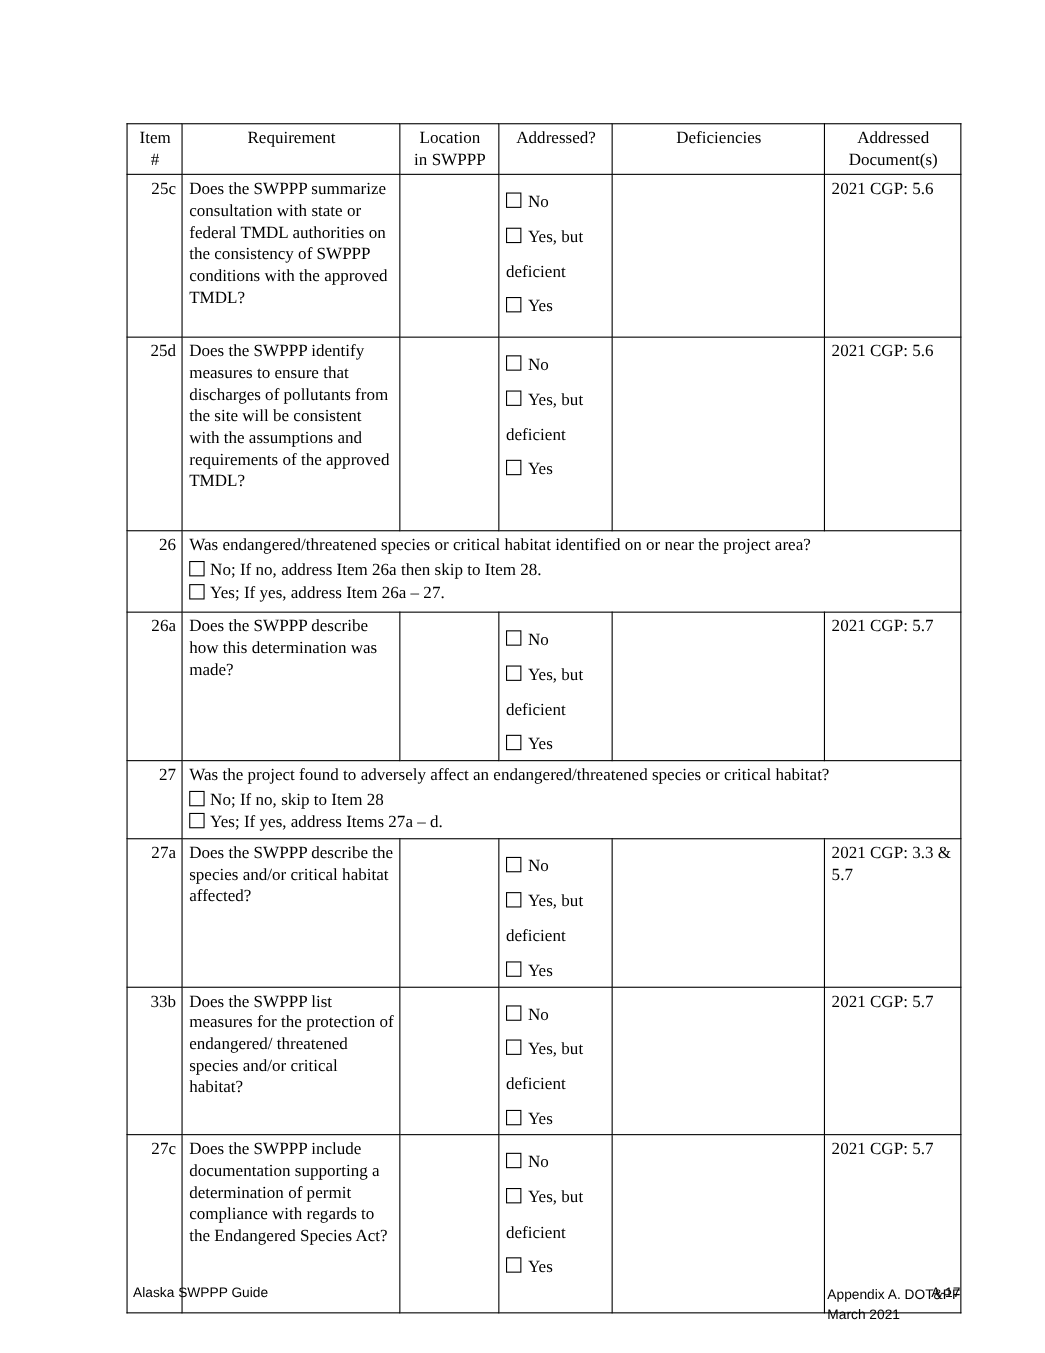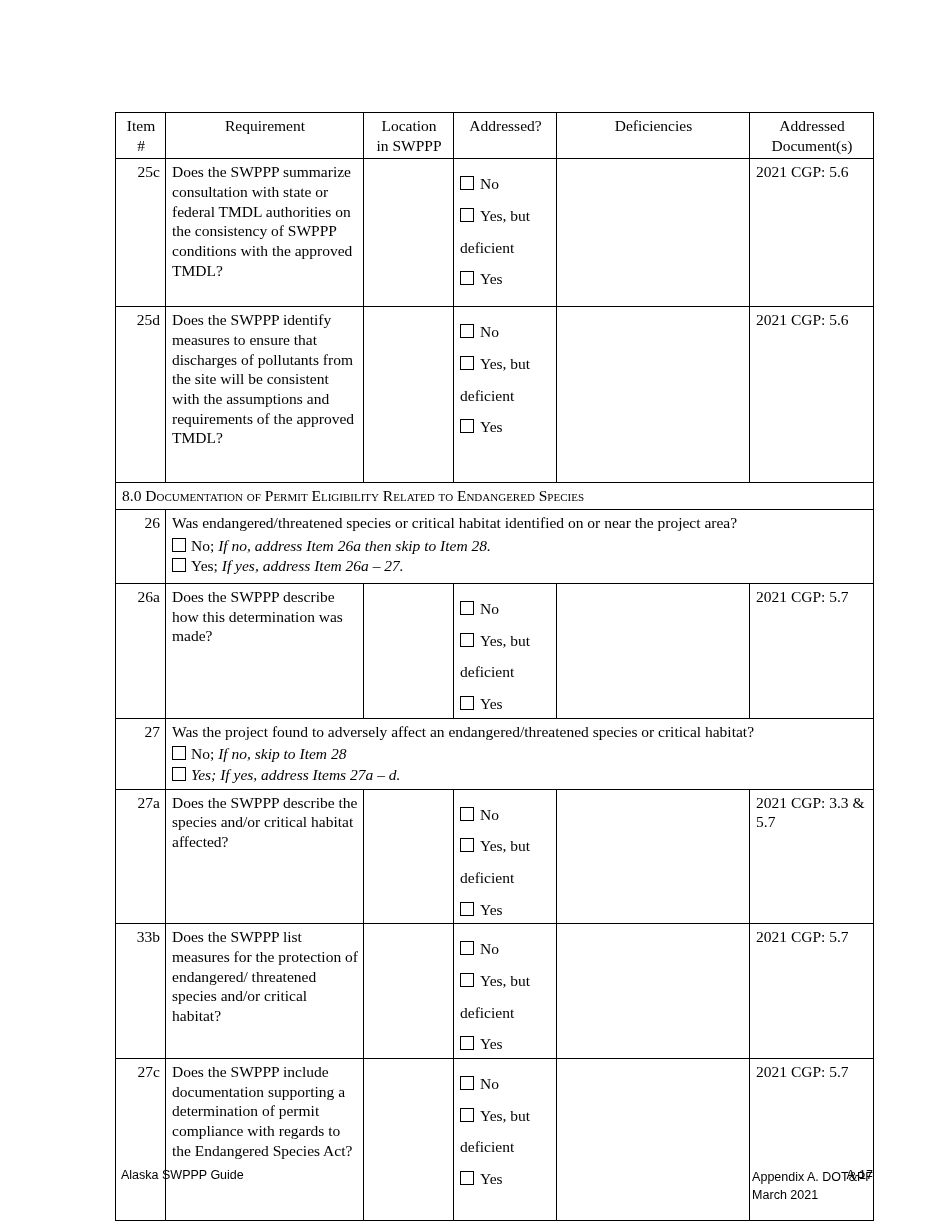--- a/index.html
+++ b/index.html
@@ -103,21 +103,21 @@
     margin-bottom: 1px;
   }
   .q-opt .box {
     display: inline-block;
     width: 12px;
     height: 12px;
     border: 1px solid #000000;
     vertical-align: -1px;
     margin-right: 5px;
   }
-  .ital { font-style: italic; }
+  .ital { }
 
   
   .footer {
     position: absolute;
     left: 103px;
     top: 1168px;
     width: 758px;
     font-family: "Liberation Sans", sans-serif;
     font-size: 12.5px;
   }
@@ -181,23 +181,20 @@
         <td class="addr-cell">
           <span class="opt"><span class="box"></span><span>No</span></span>
           <span class="opt"><span class="box"></span><span>Yes, but</span></span>
           <span class="opt deficient-cont">deficient</span>
           <span class="opt"><span class="box"></span><span>Yes</span></span>
         </td>
         <td class="def-cell"></td>
         <td class="doc-cell">2021 CGP: 5.6</td>
       </tr>
 
-      <tr>
-        <td class="section-banner" colspan="6">8.0 Documentation of Permit Eligibility Related to Endangered Species</td>
-      </tr>
 
       <tr style="height:74px">
         <td class="item-cell">26</td>
         <td class="question-cell" colspan="5">
           <span class="q-text">Was endangered/threatened species or critical habitat identified on or near the project area?</span>
           <span class="q-opt"><span class="box"></span><span>No; </span><span class="ital">If no, address Item 26a then skip to Item 28.</span></span>
           <span class="q-opt"><span class="box"></span><span>Yes; </span><span class="ital">If yes, address Item 26a – 27.</span></span>
         </td>
       </tr>
 

